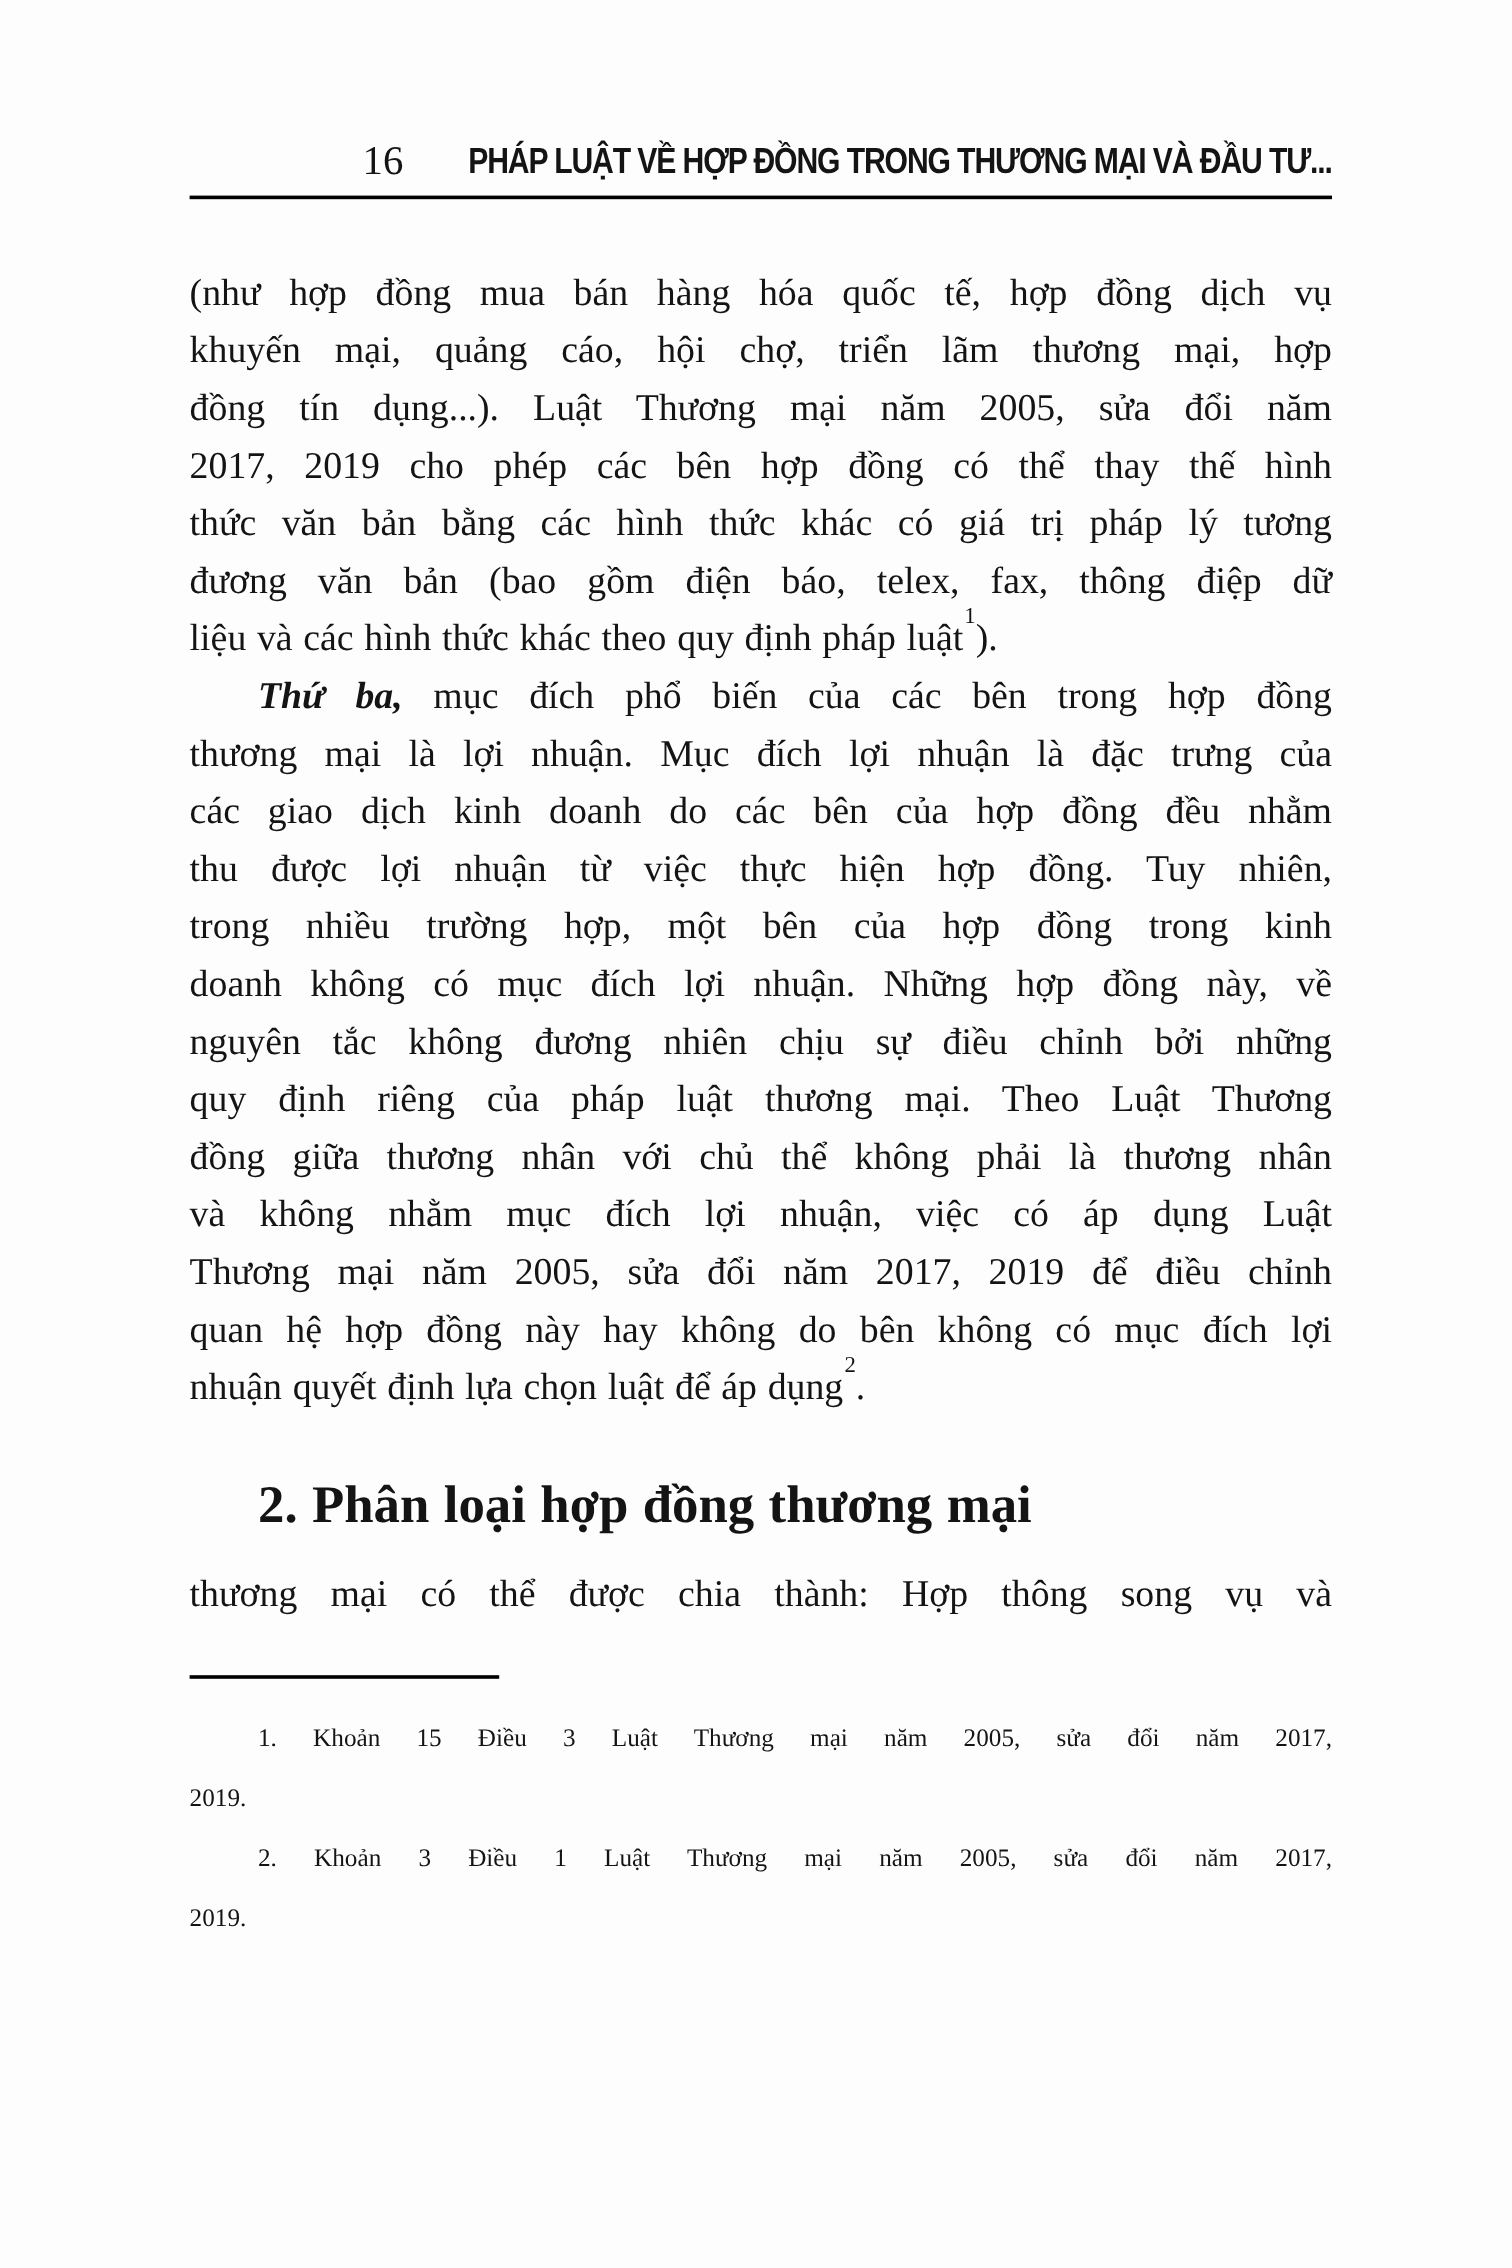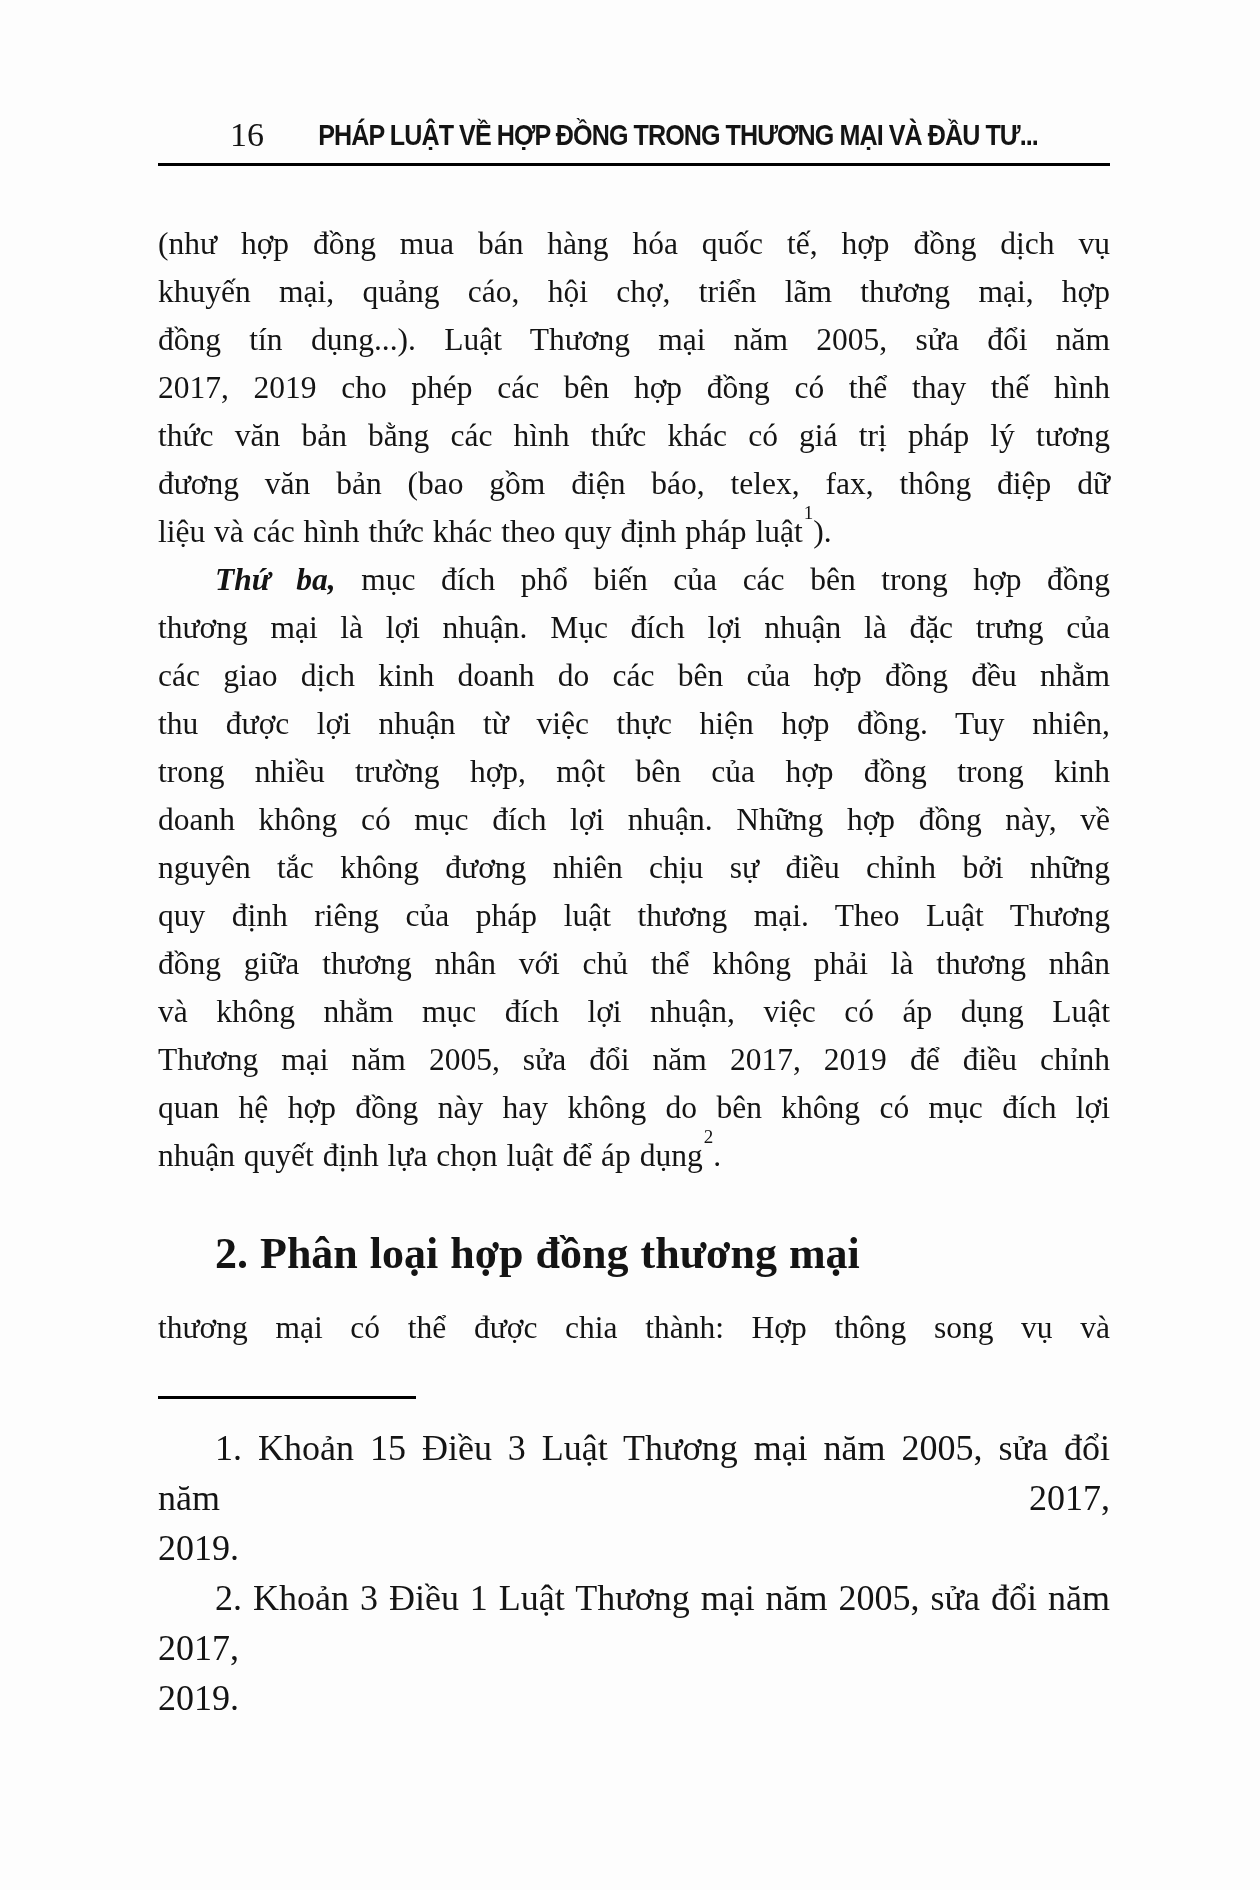--- a/index.html
+++ b/index.html
@@ -11,21 +11,21 @@
     margin: 0 auto;
     background: #fdfdfd;
     color: #141414;
     font-family: "Liberation Serif", "DejaVu Serif", serif;
     padding: 118px 150px 0 158px;
     overflow: hidden;
   }
   
   .header {
     display: flex;
-    justify-content: center;
+    justify-content: flex-end;
     align-items: baseline;
   }
   .page-num {
     font-size: 34px;
     line-height: 1;
   }
   .header-title {
     font-family: "Liberation Sans", "DejaVu Sans", sans-serif;
     font-weight: 700;
     font-size: 27px;
@@ -65,21 +65,21 @@
     text-indent: 57px;
   }
   
   .footnote-separator {
     width: 258px;
     border-top: 3px solid #000;
     margin-top: 44px;
   }
   .footnotes {
     margin-top: 24px;
-    font-size: 36px;
+    font-size: 21px;
     line-height: 50px;
     word-spacing: 1px;
   }
 </style>
 </head>
 <body>
 
 <div class="page">
 
   <div class="header">

